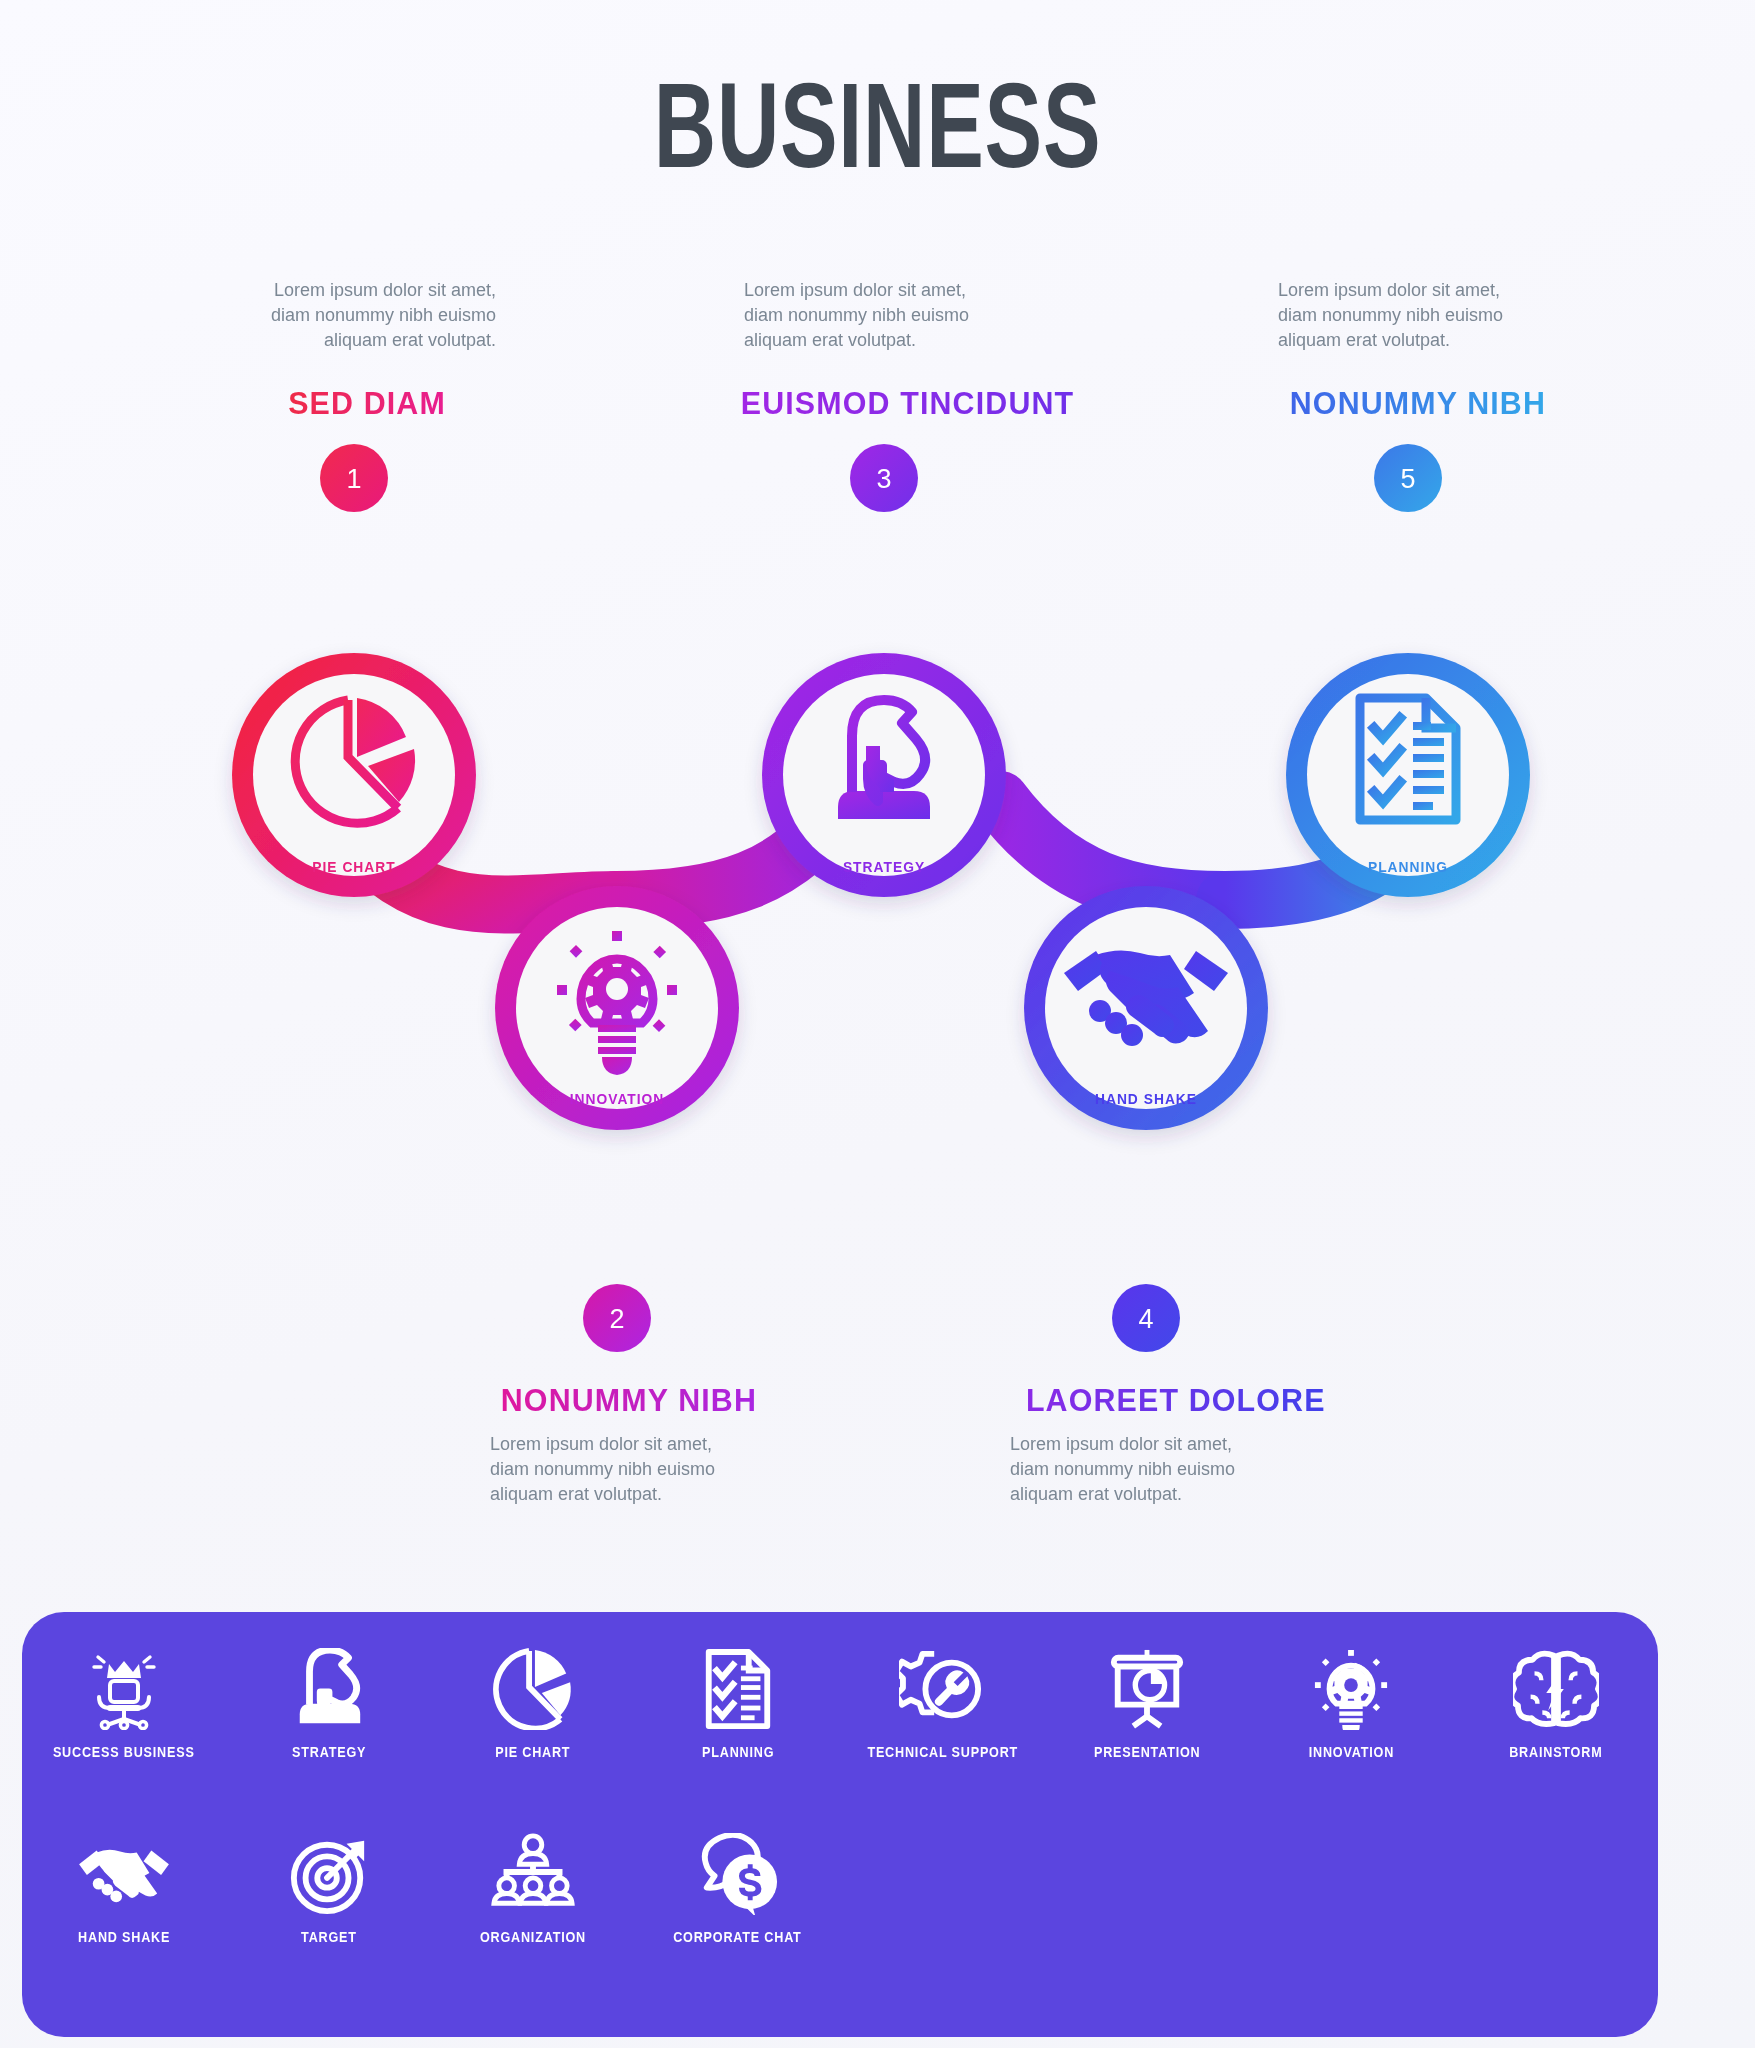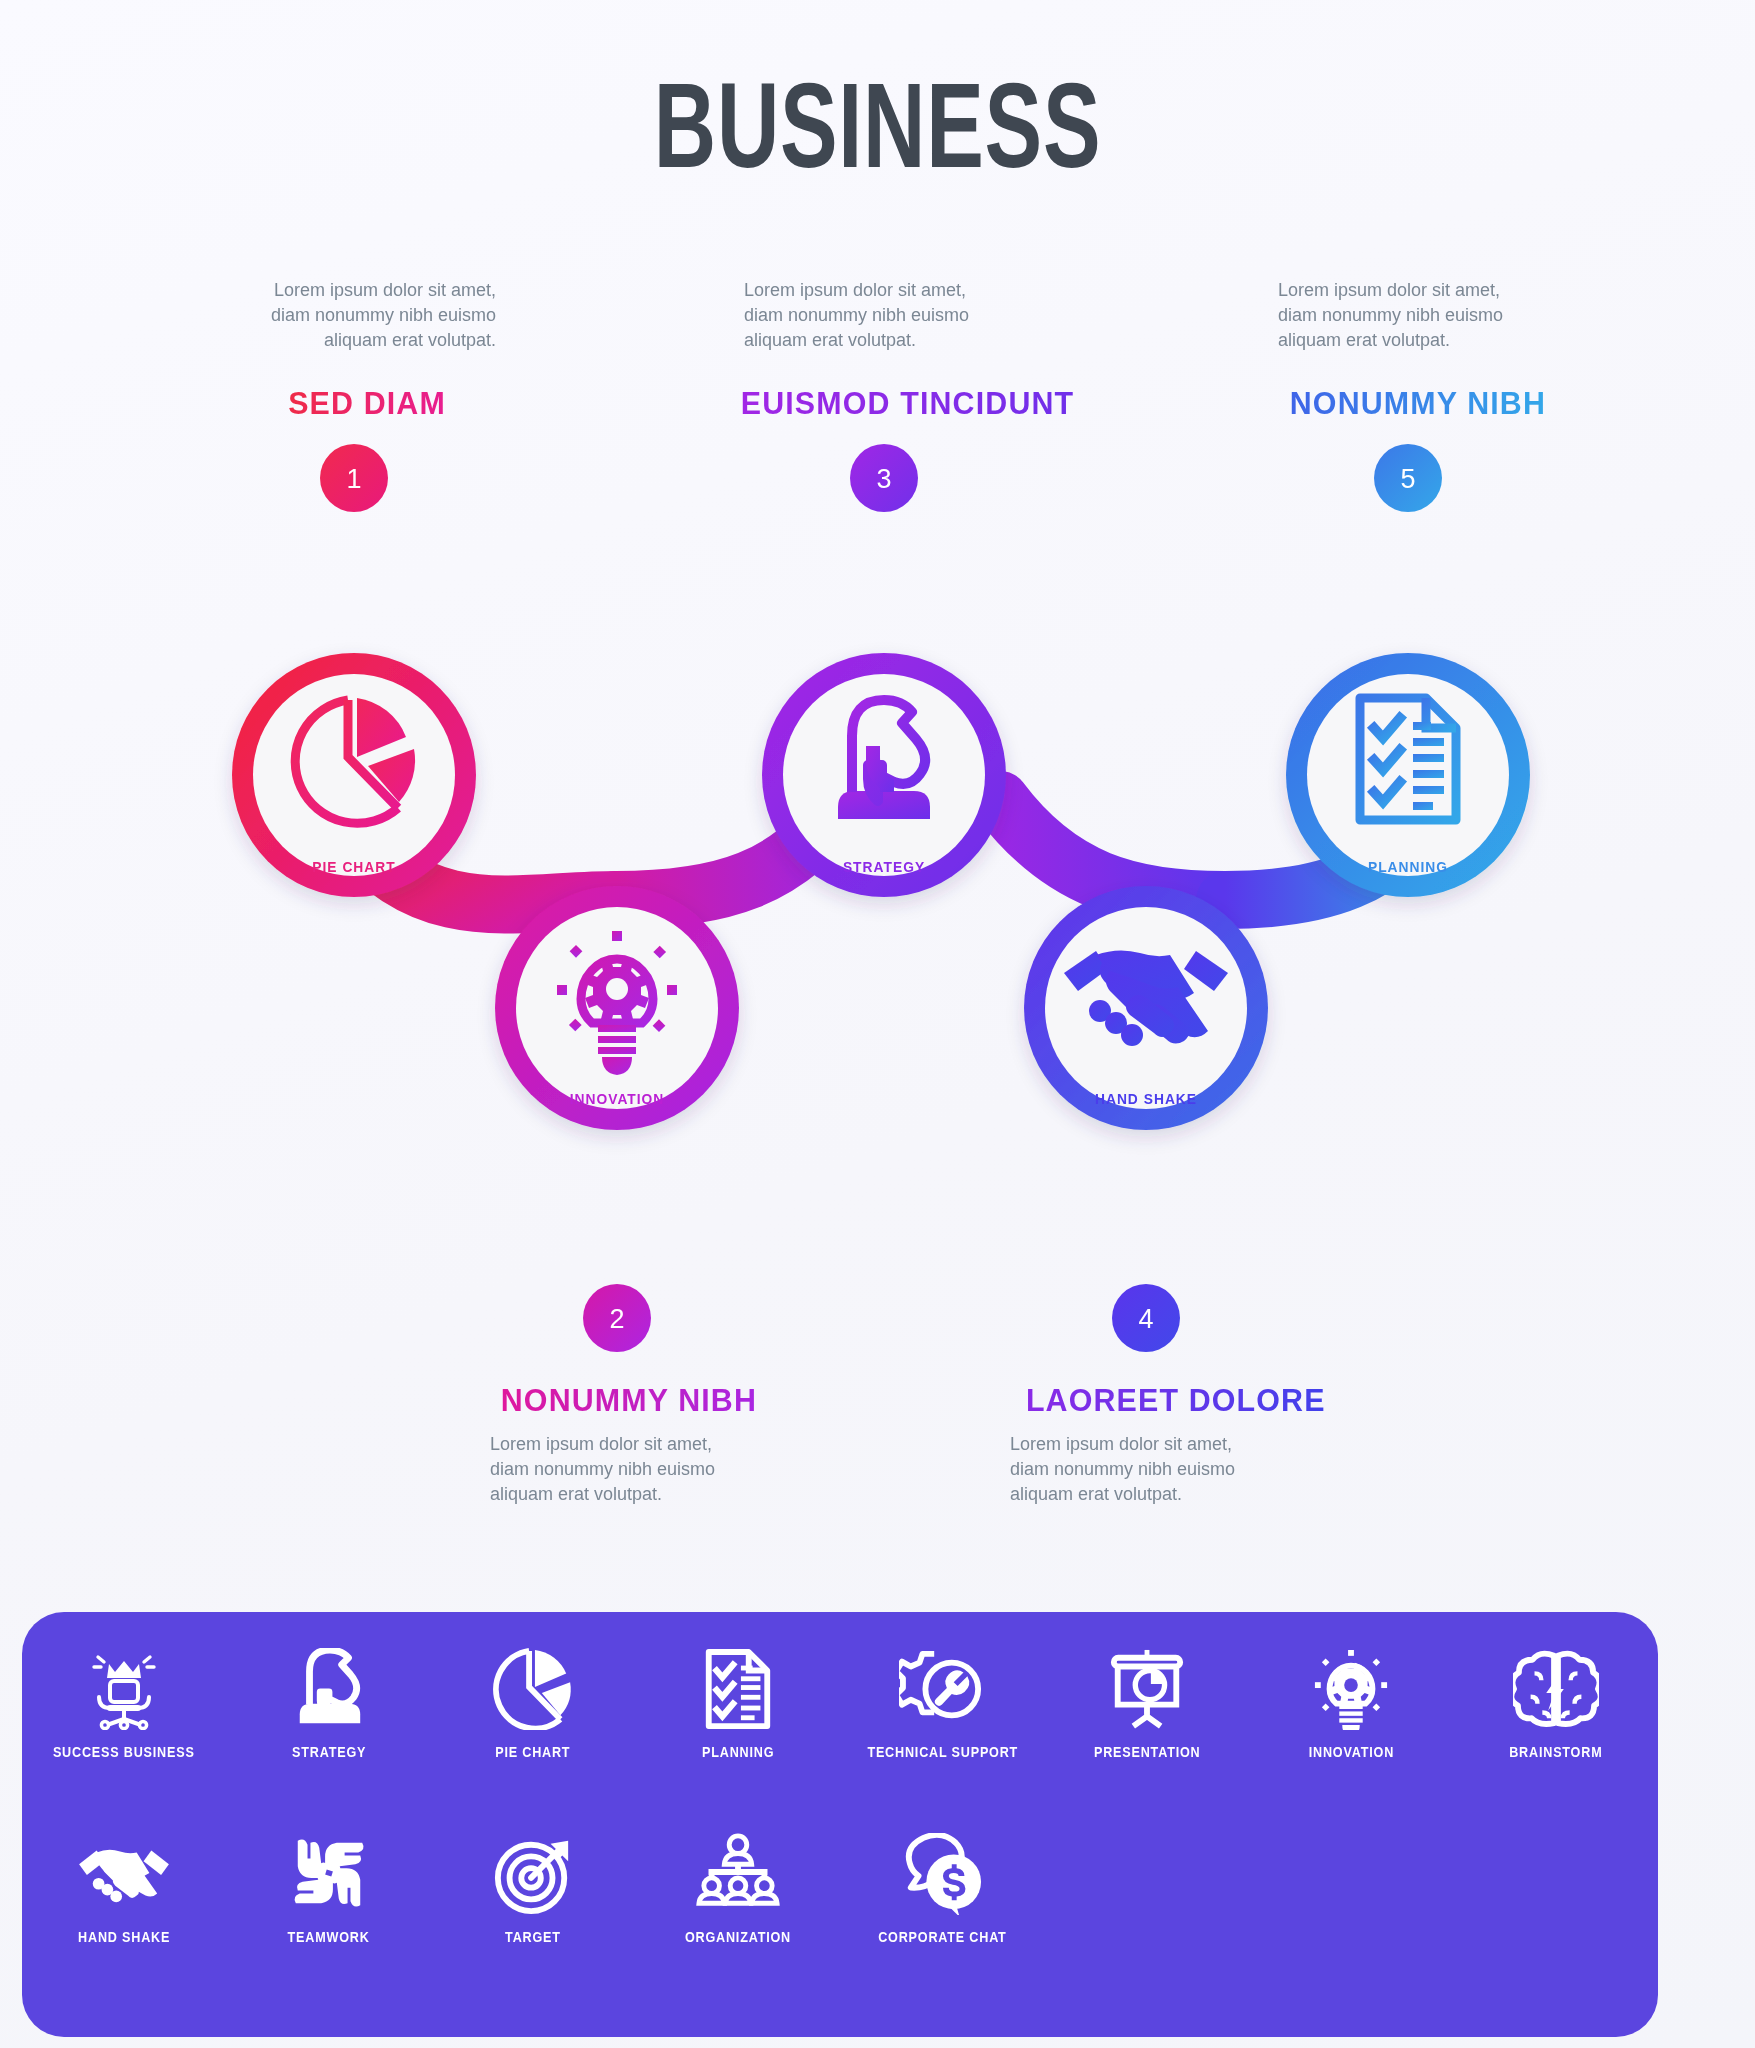--- a/index.html
+++ b/index.html
@@ -441,29 +441,20 @@
           <path fill="#fff" d="M -28 -22 q 12 -5 24 -1 q 9 3 17 1 l 13 21 q -8 6 -16 2 l -10 -5 q 3 7 -2 10 q -6 3 -10 -1 l -11 -11 q -6 -6 -2 -11 z"></path>
           <path fill="#fff" d="M -20 -13 q -5 6 0 11 l 12 12 q 6 6 12 2 l 18 10 q 7 3 12 -2 l -17 -24 q -8 2 -15 -1 q -11 -5 -22 -8 z"></path>
           <circle fill="#fff" cx="-26" cy="10" r="6"></circle>
           <circle fill="#fff" cx="-17" cy="16" r="6"></circle>
           <circle fill="#fff" cx="-8" cy="23" r="6"></circle>
           <path fill="#fff" d="M -9 3 q 5 -5 10 0 l 12 10 q 5 5 0 9 q -5 5 -9 0 l -13 -10 q -5 -5 0 -9"></path>
         </svg>
         <div class="plabel">HAND SHAKE</div>
       </div>
 
-      <div class="pitem">
-        <svg width="86" height="82" viewBox="-43 -42 86 84">
-          <path fill="#fff" d="M -32 -34 q 7 -4 10 4 l 0 14 l 3 0 l 0 -16 q 7 -3 9 5 l 2 16 q 4 -2 7 2 l -4 13 l -13 0 q -12 0 -14 -12 z"></path>
-          <path fill="#fff" d="M 34 -32 q 4 7 -4 10 l -14 0 l 0 3 l 16 0 q 3 7 -5 9 l -16 2 q 2 4 -2 7 l -13 -4 l 0 -13 q 0 -12 12 -14 z"></path>
-          <path fill="#fff" d="M 32 32 q -7 4 -10 -4 l 0 -14 l -3 0 l 0 16 q -7 3 -9 -5 l -2 -16 q -4 2 -7 -2 l 4 -13 l 13 0 q 12 0 14 12 z"></path>
-          <path fill="#fff" d="M -34 30 q -4 -7 4 -10 l 14 0 l 0 -3 l -16 0 q -3 -7 5 -9 l 16 -2 q -2 -4 2 -7 l 13 4 l 0 13 q 0 12 -12 14 z"></path>
-        </svg>
-        <div class="plabel">TEAMWORK</div>
-      </div>
 
 
       <div class="pitem">
         <svg width="86" height="82" viewBox="-43 -42 86 84">
           <circle fill="none" stroke="#fff" stroke-width="6" cx="-2" cy="4" r="34"></circle>
           <circle fill="none" stroke="#fff" stroke-width="6" cx="-2" cy="4" r="22"></circle>
           <circle fill="none" stroke="#fff" stroke-width="6" cx="-2" cy="4" r="10"></circle>
           <path fill="none" stroke="#fff" stroke-width="6" stroke-linecap="round" d="M -2 4 L 28 -26"></path>
           <path fill="#fff" d="M 36 -34 l -18 3 l 6 6 l -3 3 l 6 6 l 3 -3 l 6 6 z"></path>
         </svg>

